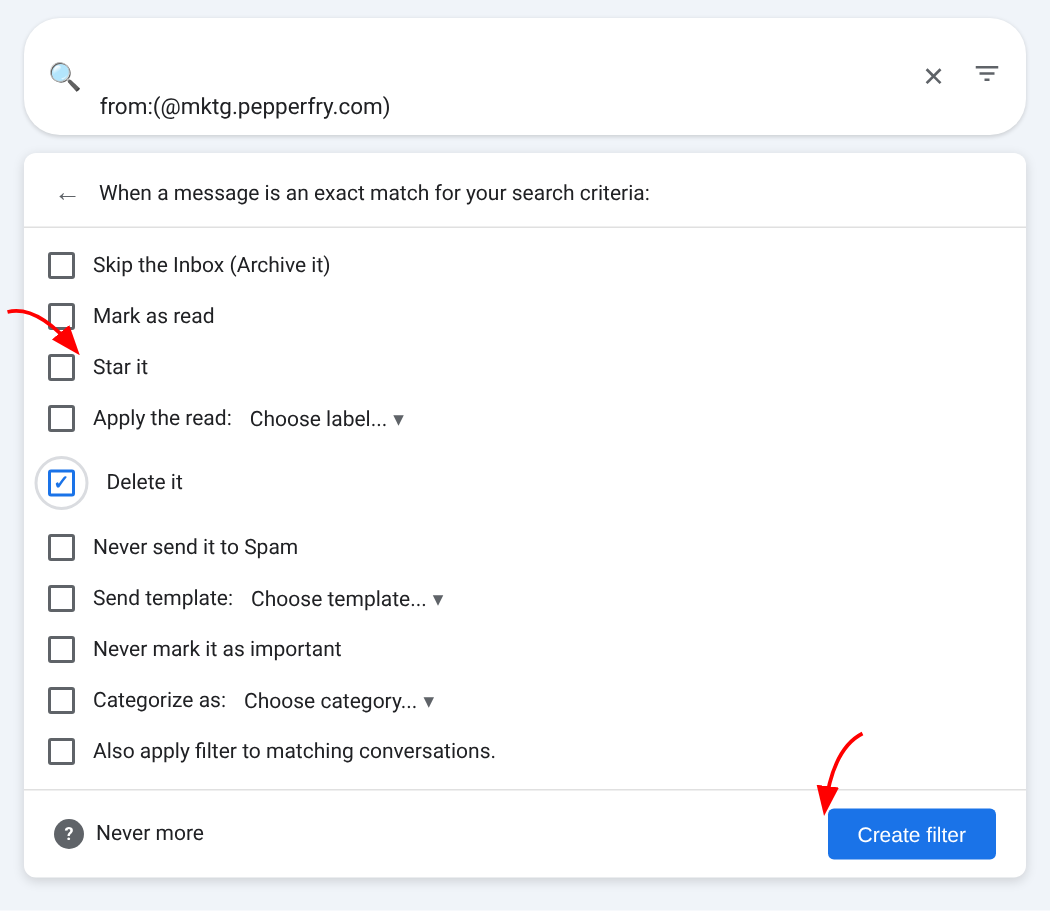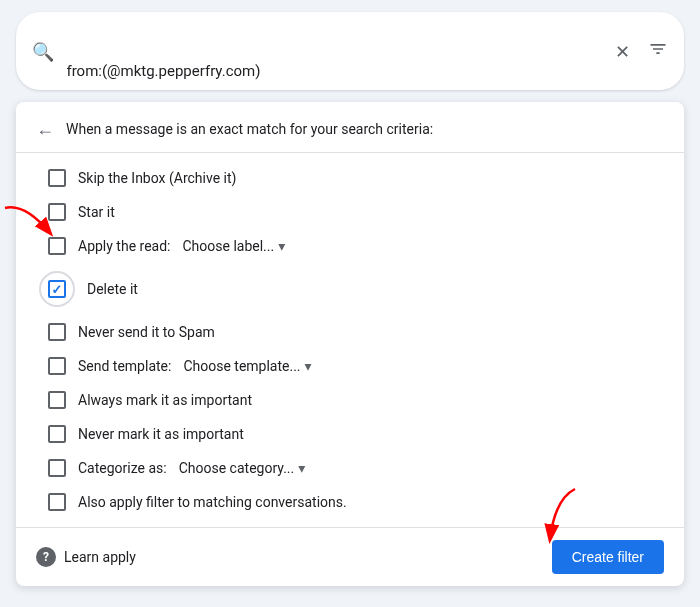--- a/index.html
+++ b/index.html
@@ -77,21 +77,21 @@
     }
 
     .options-list {
       padding: 8px 0;
     }
 
     .option-row {
       display: flex;
       align-items: center;
       gap: 12px;
-      padding: 8px 32px;
+      padding: 8px 16px;
       position: relative;
     }
 
     .checkbox {
       width: 18px;
       height: 18px;
       border: 2px solid #5f6368;
       border-radius: 2px;
       display: flex;
       align-items: center;
@@ -261,20 +261,24 @@
     <span class="dialog-title">When a message is an exact match for your search criteria:</span>
   </div>
 
   <div class="options-list">
 
     <div class="option-row">
       <div class="checkbox"></div>
       <span class="option-label">Skip the Inbox (Archive it)</span>
     </div>
 
+    <div class="option-row">
+      <div class="checkbox"></div>
+      <span class="option-label">Mark as read</span>
+    </div>
 
     <div class="option-row">
       <div class="checkbox"></div>
       <span class="option-label">Star it</span>
     </div>
 
     <div class="option-row">
       <div class="checkbox"></div>
       <span class="option-label">Apply the read:</span>
       <div class="dropdown-inline">
@@ -298,24 +302,20 @@
 
     <div class="option-row">
       <div class="checkbox"></div>
       <span class="option-label">Send template:</span>
       <div class="dropdown-inline">
         <span class="dropdown-text">Choose template...</span>
         <span class="dropdown-arrow">▾</span>
       </div>
     </div>
 
-    <div class="option-row">
-      <div class="checkbox"></div>
-      <span class="option-label">Always mark it as important</span>
-    </div>
 
     <div class="option-row">
       <div class="checkbox"></div>
       <span class="option-label">Never mark it as important</span>
     </div>
 
     <div class="option-row">
       <div class="checkbox"></div>
       <span class="option-label">Categorize as:</span>
       <div class="dropdown-inline">
@@ -327,17 +327,17 @@
     <div class="option-row">
       <div class="checkbox"></div>
       <span class="option-label">Also apply filter to matching conversations.</span>
     </div>
 
   </div>
 
   <div class="dialog-footer">
     <div class="learn-more-wrap">
       <div class="help-icon">?</div>
-      <span class="learn-more-text">Learn apply</span>
+      <span class="learn-more-text">Never more</span>
     </div>
     <button class="create-filter-btn">Create filter</button>
   </div>
 </div>
 
 </body></html>

